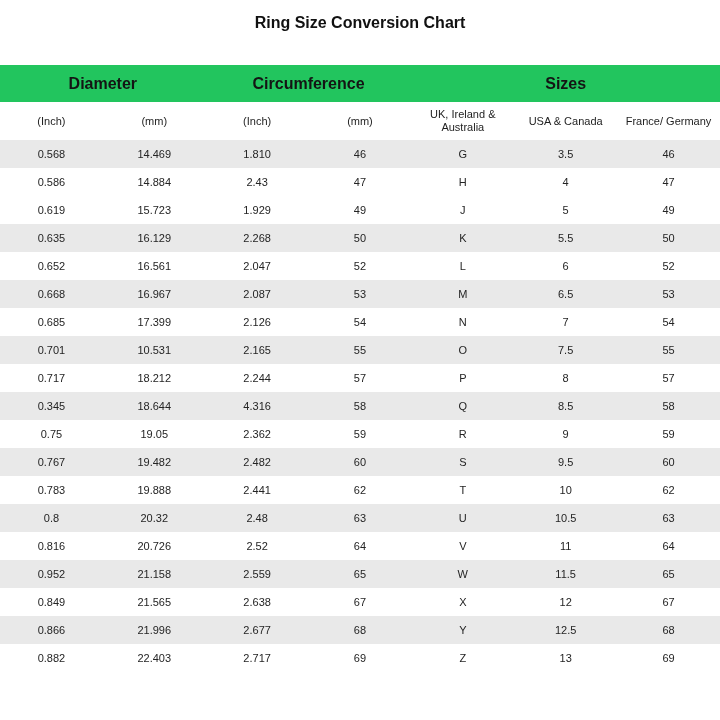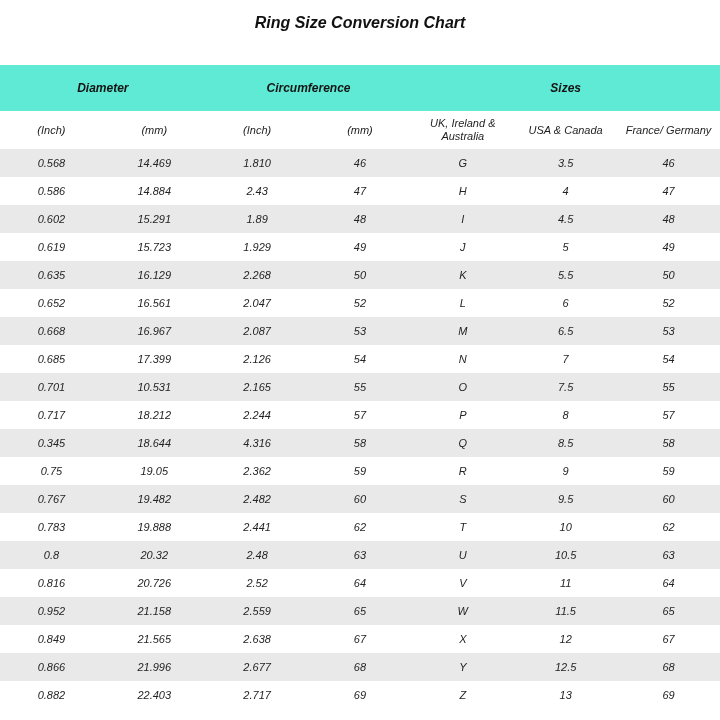--- a/index.html
+++ b/index.html
@@ -5,21 +5,21 @@
     html, body {
       margin: 0;
       padding: 0;
       width: 720px;
       height: 720px;
       background: #ffffff;
       font-family: "Liberation Sans", sans-serif;
       color: #1e1e1e;
       overflow: hidden;
     }
-    .page { width: 720px; font-style: italic; }
+    .page { width: 720px; }
     .title {
       font-size: 16px;
       font-weight: bold;
       text-align: center;
       color: #111111;
       margin: 13px 0 0 0;
       line-height: 20px;
     }
     table.conversion-table {
       width: 720px;
@@ -28,24 +28,24 @@
       margin-top: 32px;
     }
     th, td {
       text-align: center;
       vertical-align: middle;
       padding: 0 6px;
       overflow: hidden;
       font-weight: normal;
     }
     tr.group-row th {
-      background: #5eead4;
-      height: 46px;
+      background: #22c55e;
+      height: 37px;
       font-weight: bold;
-      font-size: 12px;
+      font-size: 16px;
       color: #141414;
     }
     tr.sub-row th {
       background: #ffffff;
       height: 38px;
       font-size: 11px;
       line-height: 13px;
       color: #1e1e1e;
     }
     tbody td {
@@ -93,29 +93,20 @@
         </tr>
         <tr>
           <td>0.586</td>
           <td>14.884</td>
           <td>2.43</td>
           <td>47</td>
           <td>H</td>
           <td>4</td>
           <td>47</td>
         </tr>
-        <tr class="stripe">
-          <td>0.602</td>
-          <td>15.291</td>
-          <td>1.89</td>
-          <td>48</td>
-          <td>I</td>
-          <td>4.5</td>
-          <td>48</td>
-        </tr>
         <tr>
           <td>0.619</td>
           <td>15.723</td>
           <td>1.929</td>
           <td>49</td>
           <td>J</td>
           <td>5</td>
           <td>49</td>
         </tr>
         <tr class="stripe">

